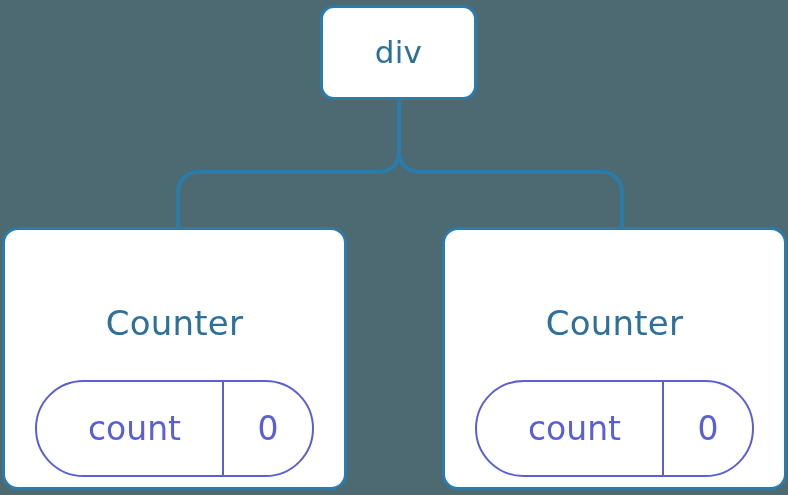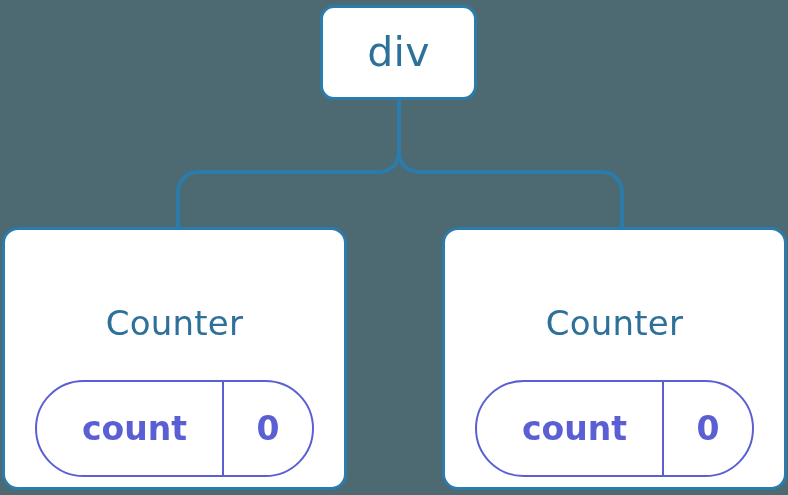--- a/index.html
+++ b/index.html
@@ -44,21 +44,21 @@
 
   
   #node-root {
     left: 320px;
     top: 5px;
     width: 157px;
     height: 95px;
     justify-content: center;
   }
   #node-root .node-title {
-    font-size: 41px;
+    font-size: 31px;
     color: #2d7099;
     line-height: 1;
     letter-spacing: 0.3px;
   }
 
   
   .node-child {
     top: 227px;
     width: 345px;
     height: 263px;
@@ -78,21 +78,20 @@
   
   .state-pill {
     margin-top: 40px;
     display: flex;
     align-items: stretch;
     height: 97px;
     border: 2px solid #5b5fd4;
     border-radius: 52px;
     box-sizing: border-box;
     overflow: hidden;
-    font-weight: bold;
   }
   .pill-key, .pill-value {
     display: flex;
     align-items: center;
     justify-content: center;
     color: #5b5fd4;
     font-size: 33px;
     line-height: 1;
   }
   .pill-key {

